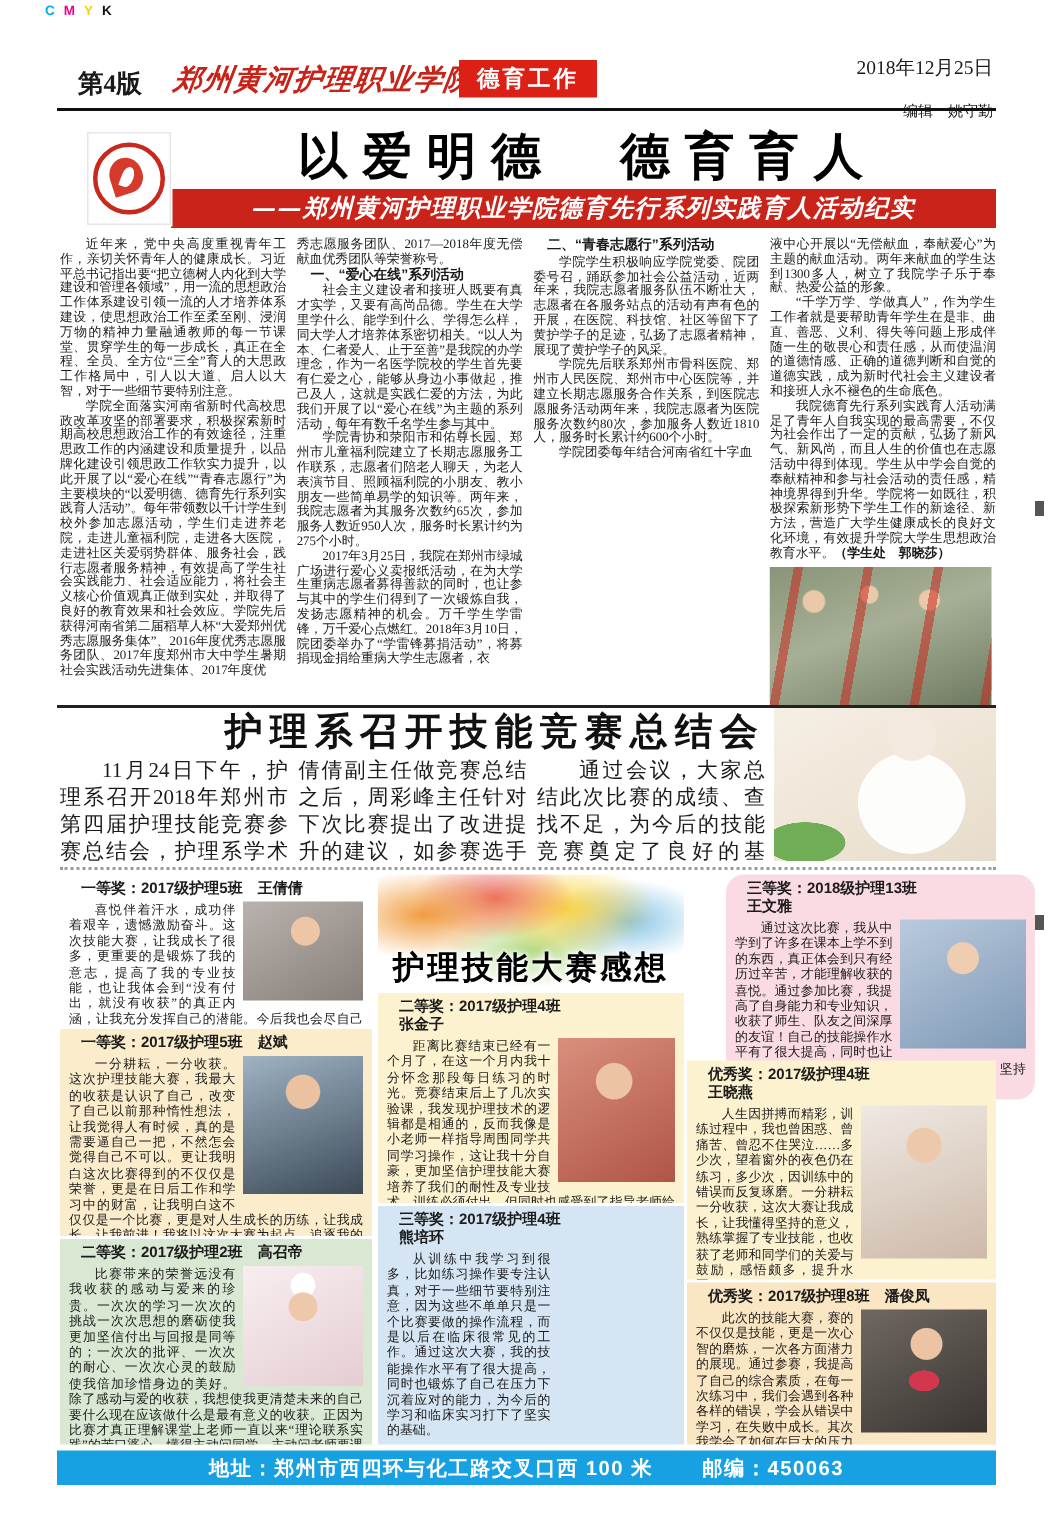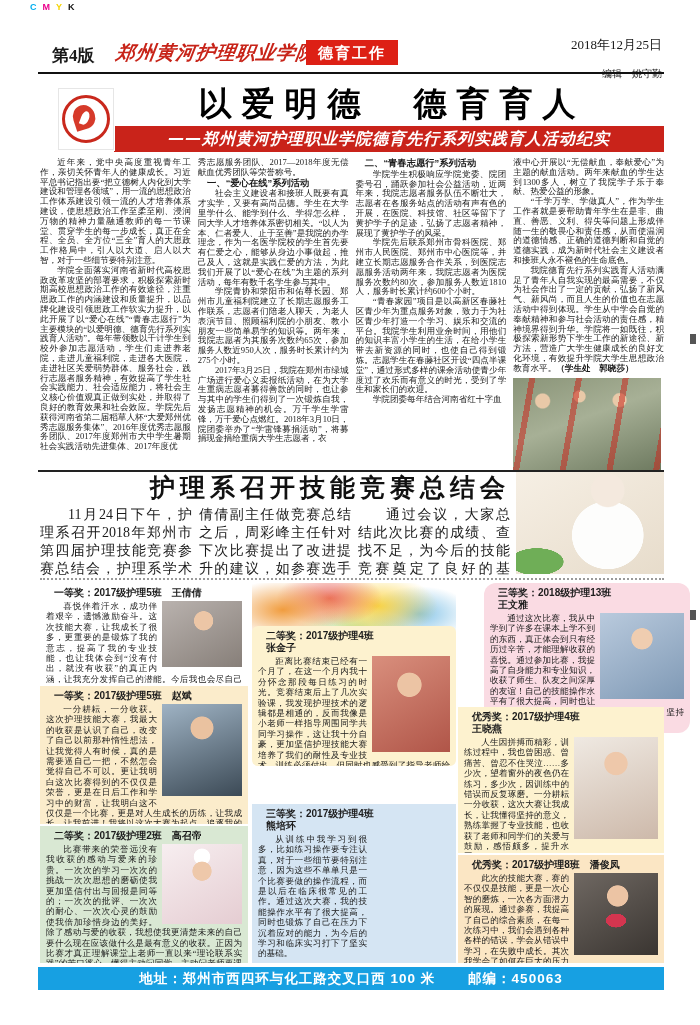--- a/index.html
+++ b/index.html
@@ -66,21 +66,21 @@
   .dotted-sep{position:absolute;left:40px;top:578px;width:624px;border-top:2px dotted #9a9a9a;}
   
   .award{position:absolute;padding:4px 6px;box-sizing:border-box;overflow:hidden;
          font-size:8.6px;line-height:10.4px;text-align:justify;}
   .award-h{font:bold 10px/12px "Liberation Sans",sans-serif;color:#1c1c1c;margin:0 0 2px 8px;text-align:left;}
   .award-text{margin:0;text-indent:2em;}
   .award .pr{float:right;margin:0 0 3px 5px;}
   .aw-wqq{left:40px;top:583px;width:208px;height:101px;background:#fff;}
   .aw-zb {left:40px;top:686px;width:208px;height:138px;background:#fbeccb;}
   .aw-gzd{left:40px;top:826px;width:208px;height:137px;background:#d9e8d3;}
-  .aw-zjz{left:252px;top:626px;width:204px;height:140px;background:#fdf2cf;border-radius:6px;}
+  .aw-zjz{left:252px;top:662px;width:204px;height:140px;background:#fdf2cf;}
   .aw-xph{left:252px;top:804px;width:204px;height:159px;background:#d5e5f3;}
   .aw-wwy{left:484px;top:583px;width:206px;height:150px;background:#fadbe3;border-radius:12px;}
   .aw-wxy{left:458px;top:707px;width:206px;height:146px;background:#fdf2cf;}
   .aw-pjf{left:458px;top:855px;width:206px;height:108px;background:#fbe6c4;}
   
   .p-girl1{width:80px;height:66px;background:radial-gradient(circle at 52% 30%,#ecc6a6 0 15%,transparent 16%),linear-gradient(150deg,#b9b2ae,#877f79);}
   .p-boy  {width:80px;height:92px;background:radial-gradient(circle at 50% 26%,#eac2a0 0 14%,transparent 15%),linear-gradient(160deg,#9fb3c4,#3c4a56);}
   .p-nur2 {width:80px;height:80px;background:radial-gradient(circle at 50% 34%,#eec8aa 0 14%,transparent 15%),radial-gradient(circle at 50% 16%,#fff 0 10%,transparent 11%),linear-gradient(150deg,#f7eef0,#e5cdd2);}
   .p-zjz  {width:78px;height:96px;background:radial-gradient(circle at 48% 30%,#ecc4a4 0 15%,transparent 16%),linear-gradient(150deg,#d98f7d,#b05548);}
   .p-xph  {width:78px;height:106px;background:radial-gradient(circle at 52% 28%,#e9c2a2 0 14%,transparent 15%),radial-gradient(circle at 18% 60%,#c7ab84 0 18%,transparent 19%),linear-gradient(150deg,#d9c5a6,#9d8precision 66%);}
@@ -139,21 +139,20 @@
       <p class="cont">秀志愿服务团队、2017—2018年度无偿献血优秀团队等荣誉称号。</p>
       <div class="subhead">一、“爱心在线”系列活动</div>
       <p>社会主义建设者和接班人既要有真才实学，又要有高尚品德。学生在大学里学什么、能学到什么、学得怎么样，同大学人才培养体系密切相关。“以人为本、仁者爱人、止于至善”是我院的办学理念，作为一名医学院校的学生首先要有仁爱之心，能够从身边小事做起，推己及人，这就是实践仁爱的方法，为此我们开展了以“爱心在线”为主题的系列活动，每年有数千名学生参与其中。</p>
       <p>学院青协和荥阳市和佑尊长园、郑州市儿童福利院建立了长期志愿服务工作联系，志愿者们陪老人聊天，为老人表演节目、照顾福利院的小朋友、教小朋友一些简单易学的知识等。两年来，我院志愿者为其服务次数约65次，参加服务人数近950人次，服务时长累计约为275个小时。</p>
       <p>2017年3月25日，我院在郑州市绿城广场进行爱心义卖报纸活动，在为大学生重病志愿者募得善款的同时，也让参与其中的学生们得到了一次锻炼自我，发扬志愿精神的机会。万千学生学雷锋，万千爱心点燃红。2018年3月10日，院团委举办了“学雷锋募捐活动”，将募捐现金捐给重病大学生志愿者，衣</p>
     </div>
     <div class="mcol">
       <div class="subhead">二、“青春志愿行”系列活动</div>
       <p>学院学生积极响应学院党委、院团委号召，踊跃参加社会公益活动，近两年来，我院志愿者服务队伍不断壮大，志愿者在各服务站点的活动有声有色的开展，在医院、科技馆、社区等留下了黄护学子的足迹，弘扬了志愿者精神，展现了黄护学子的风采。</p>
       <p>学院先后联系郑州市骨科医院、郑州市人民医院、郑州市中心医院等，并建立长期志愿服务合作关系，到医院志愿服务活动两年来，我院志愿者为医院服务次数约80次，参加服务人数近1810人，服务时长累计约600个小时。</p>
-      <p>“青春家园”项目是以高新区春藤社区青少年为重点服务对象，致力于为社区青少年打造一个学习、娱乐和交流的平台。我院学生利用业余时间，用他们的知识丰富小学生的生活，在给小学生带去新资源的同时，也使自己得到锻炼。志愿学生在春藤社区开设“四点半课堂”，通过形式多样的课余活动使青少年度过了欢乐而有意义的时光，受到了学生和家长们的欢迎。</p>
       <p>学院团委每年结合河南省红十字血</p>
     </div>
     <div class="mcol">
       <p class="cont">液中心开展以“无偿献血，奉献爱心”为主题的献血活动。两年来献血的学生达到1300多人，树立了我院学子乐于奉献、热爱公益的形象。</p>
       <p>“千学万学、学做真人”，作为学生工作者就是要帮助青年学生在是非、曲直、善恶、义利、得失等问题上形成伴随一生的敬畏心和责任感，从而使温润的道德情感、正确的道德判断和自觉的道德实践，成为新时代社会主义建设者和接班人永不褪色的生命底色。</p>
       <p><span>我院德育先行系列实践育人活动满足了青年人自我实现的最高需要，不仅为社会作出了一定的贡献，弘扬了新风气、新风尚，而且人生的价值也在志愿活动中得到体现。学生从中学会自觉的奉献精神和参与社会活动的责任感，精神境界得到升华。学院将一如既往，积极探索新形势下学生工作的新途径、新方法，营造广大学生健康成长的良好文化环境，有效提升学院大学生思想政治教育水平。</span><span class="byline">（学生处　郭晓莎）</span></p>
       <div class="ph ph-students"></div>
     </div>
   </div>
 

